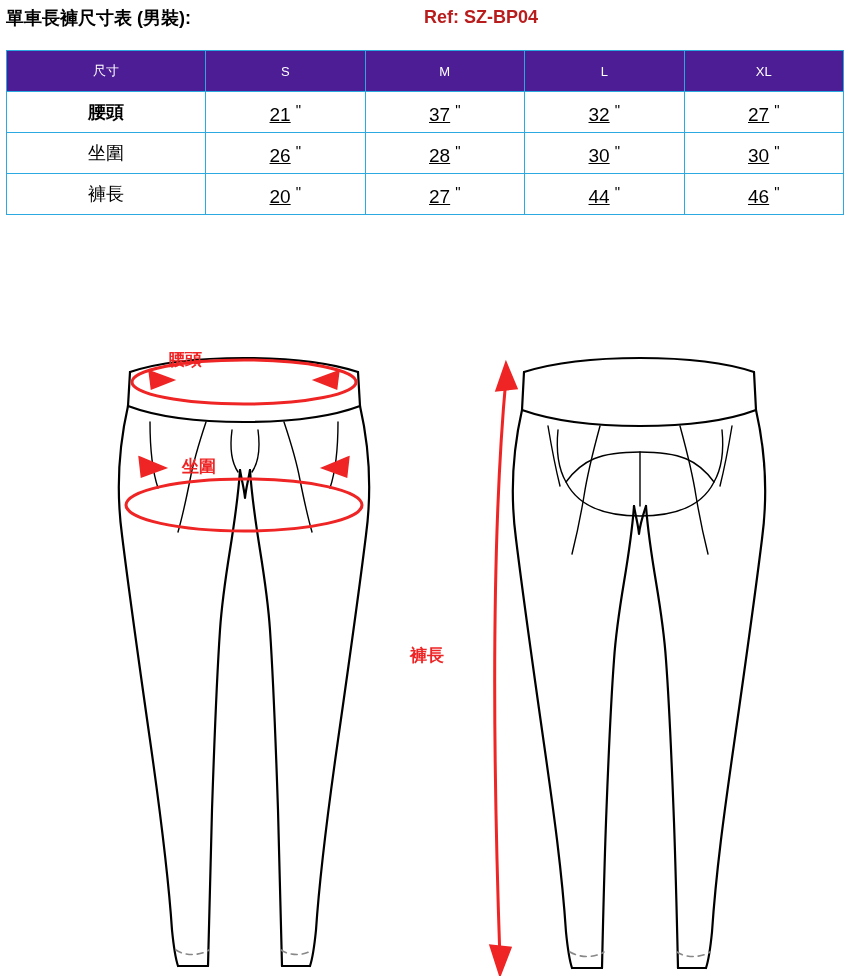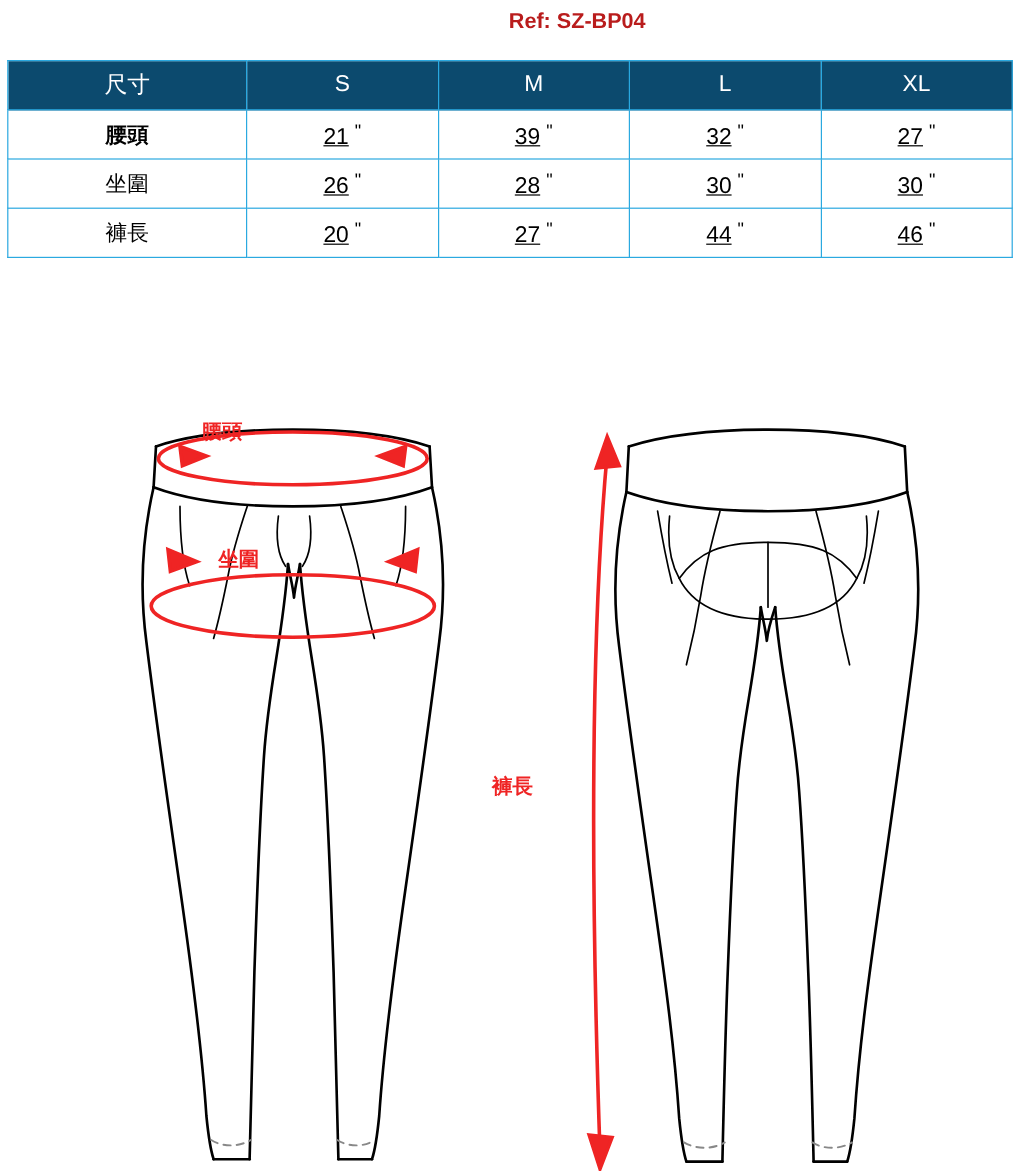--- a/index.html
+++ b/index.html
@@ -57,23 +57,23 @@
     table-layout: fixed;
   }
   .size-table th, .size-table td {
     border: 1px solid #2ba9e0;
     height: 40px;
     text-align: center;
     vertical-align: middle;
     padding: 0;
   }
   .size-table thead th {
-    background: #0c4a6e;
+    background: #4c1d95;
     color: #ffffff;
-    font-size: 19px;
+    font-size: 13px;
     font-weight: normal;
     border: 1px solid #29a8e0;
   }
   .size-table thead th.first-col {
     width: 198px;
   }
   .size-table tbody td.row-label {
     font-size: 18px;
     color: #000000;
     font-weight: normal;
@@ -119,38 +119,39 @@
   #anno-waist { left: 168px; top: 38px; }
   #anno-hip   { left: 182px; top: 145px; }
   #anno-len   { left: 410px; top: 334px; }
 </style>
 </head>
 <body>
 
 <div class="page">
 
   <div class="header-row">
+    <div class="doc-title">單車長褲尺寸表 (男裝):</div>
     <div class="doc-ref">Ref: SZ-BP04</div>
   </div>
 
   <table class="size-table">
     <thead>
       <tr>
         <th class="first-col">尺寸</th>
         <th>S</th>
         <th>M</th>
         <th>L</th>
         <th>XL</th>
       </tr>
     </thead>
     <tbody>
       <tr>
         <td class="row-label">腰頭</td>
         <td><span class="val"><span class="num">21</span><span class="unit">"</span></span></td>
-        <td><span class="val"><span class="num">39</span><span class="unit">"</span></span></td>
+        <td><span class="val"><span class="num">37</span><span class="unit">"</span></span></td>
         <td><span class="val"><span class="num">32</span><span class="unit">"</span></span></td>
         <td><span class="val"><span class="num">27</span><span class="unit">"</span></span></td>
       </tr>
       <tr>
         <td class="row-label">坐圍</td>
         <td><span class="val"><span class="num">26</span><span class="unit">"</span></span></td>
         <td><span class="val"><span class="num">28</span><span class="unit">"</span></span></td>
         <td><span class="val"><span class="num">30</span><span class="unit">"</span></span></td>
         <td><span class="val"><span class="num">30</span><span class="unit">"</span></span></td>
       </tr>

